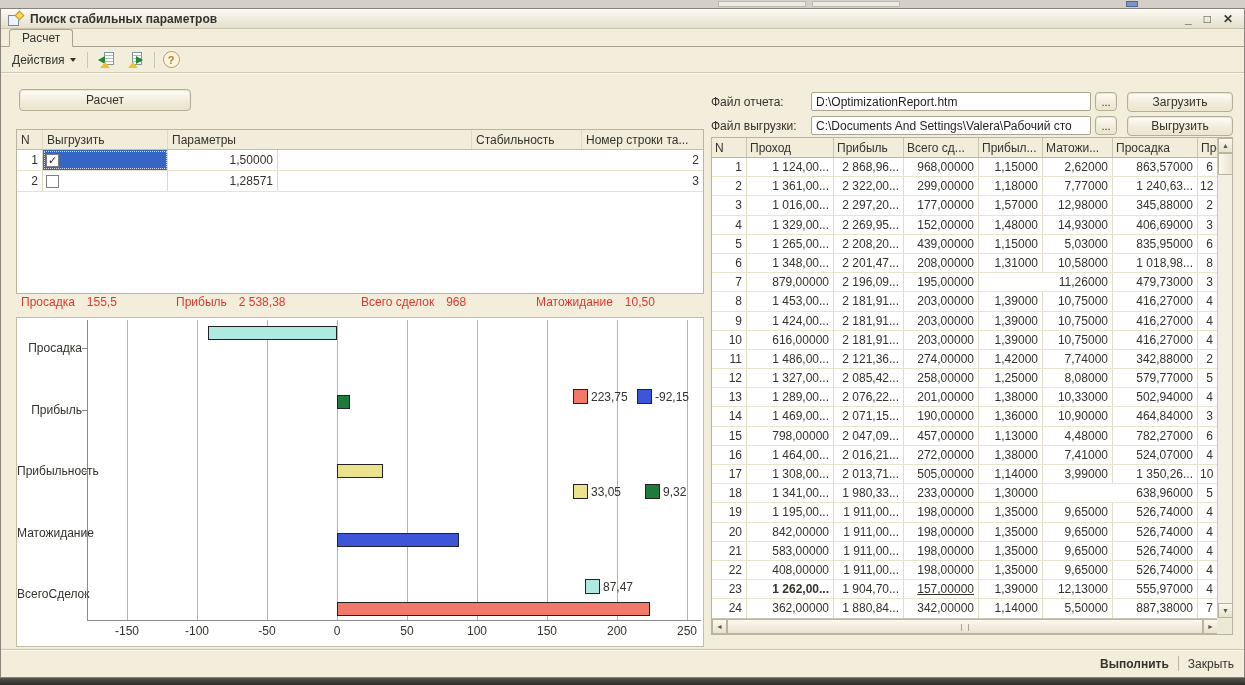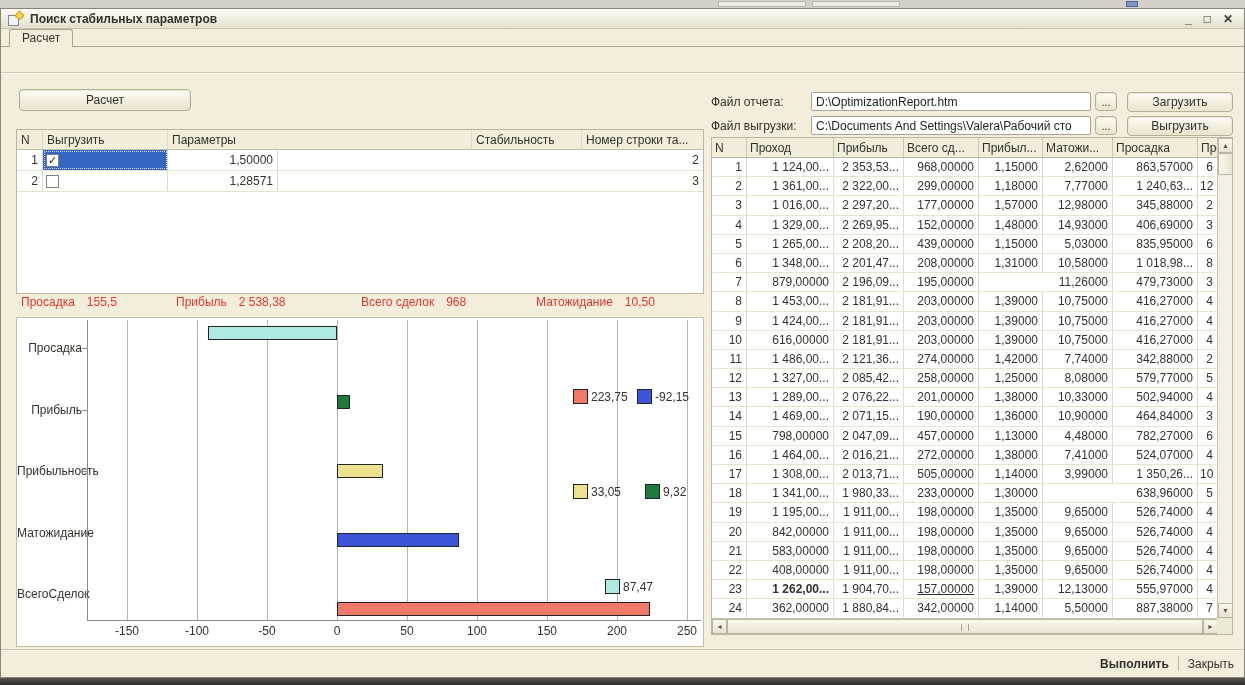--- a/index.html
+++ b/index.html
@@ -127,20 +127,43 @@
         <span class="wc">_</span>
         <span class="wc">□</span>
         <span class="wc">✕</span>
       </span>
     </div>
 
     <div class="tabstrip">
       <div class="tab">Расчет</div>
     </div>
 
+    <div class="toolbar">
+      <span class="tb-menu">
+        <span>Действия</span>
+        <span class="caret"></span>
+      </span>
+      <span class="tb-sep"></span>
+      <span class="tb-btn">
+        <span class="doc">
+            <i class="page"></i>
+            <i class="arrow"></i>
+            <i class="warn"></i>
+          </span>
+      </span>
+      <span class="tb-btn">
+        <span class="doc mirror">
+            <i class="page"></i>
+            <i class="arrow"></i>
+            <i class="warn"></i>
+          </span>
+      </span>
+      <span class="tb-sep"></span>
+      <span class="help">?</span>
+    </div>
     <div class="tb-groove"></div>
 
     <div class="btn calc-btn">Расчет</div>
 
     <div class="params-table">
       <div class="pt-header" id="pt-header">
           <div class="ptc c0">N</div>
           <div class="ptc c1">Выгрузить</div>
           <div class="ptc c2">Параметры</div>
           <div class="ptc c3">Стабильность</div>
@@ -230,21 +253,21 @@
           <div class="lt">-92,15</div>
         </div>
         <div class="leg" style="left: 556px; top: 166px;">
           <div class="sw" style="background: rgb(236, 226, 142);"></div>
           <div class="lt">33,05</div>
         </div>
         <div class="leg" style="left: 628px; top: 166px;">
           <div class="sw" style="background: rgb(30, 123, 60);"></div>
           <div class="lt">9,32</div>
         </div>
-        <div class="leg" style="left: 588px; top: 261px; align-items: center;">
+        <div class="leg" style="left: 568px; top: 261px; align-items: center;">
           <div class="sw" style="background: rgb(174, 234, 226);"></div>
           <div class="lt">87,47</div>
         </div>
       </div>
 
     <div class="file-row" style="top:82px">
       <span class="flabel">Файл отчета:</span>
       <input class="finput" readonly="" value="D:\OptimizationReport.htm" style="">
       <span class="btn browse">...</span>
       <span class="btn fbtn">Загрузить</span>
@@ -264,21 +287,21 @@
           <div class="rtc" style="width: 75px;">Всего сд...</div>
           <div class="rtc" style="width: 64px;">Прибыл...</div>
           <div class="rtc" style="width: 70px;">Матожи...</div>
           <div class="rtc" style="width: 85px;">Просадка</div>
           <div class="rtc" style="width: 20px;">Про</div>
         </div>
       <div class="rt-body" id="rt-body">
           <div class="rtr">
             <div class="rtc num" style="width: 35px;">1</div>
             <div class="rtc num" style="width: 87px;">1 124,00...</div>
-            <div class="rtc num" style="width: 70px;">2 353,53...</div>
+            <div class="rtc num" style="width: 70px;">2 868,96...</div>
             <div class="rtc num" style="width: 75px;">968,00000</div>
             <div class="rtc num" style="width: 64px;">1,15000</div>
             <div class="rtc num" style="width: 70px;">2,62000</div>
             <div class="rtc num" style="width: 85px;">863,57000</div>
             <div class="rtc num" style="width: 20px;">6</div>
           </div>
           <div class="rtr">
             <div class="rtc num" style="width: 35px;">2</div>
             <div class="rtc num" style="width: 87px;">1 361,00...</div>
             <div class="rtc num" style="width: 70px;">2 322,00...</div>

